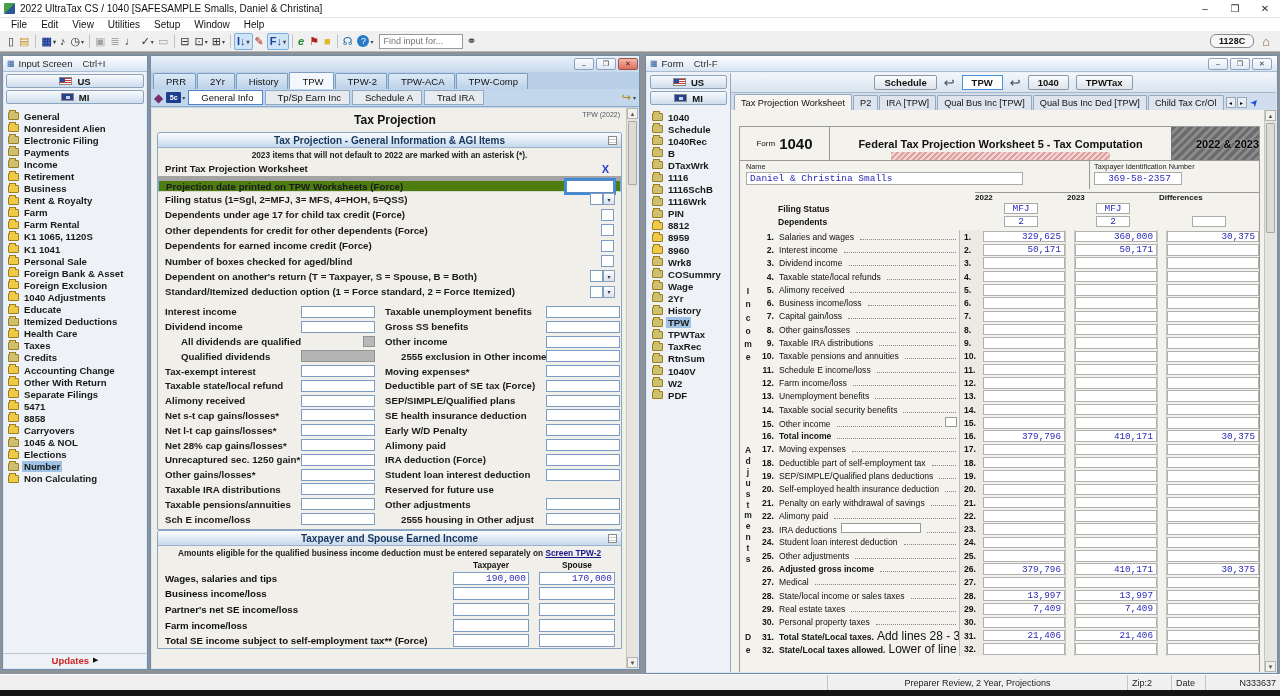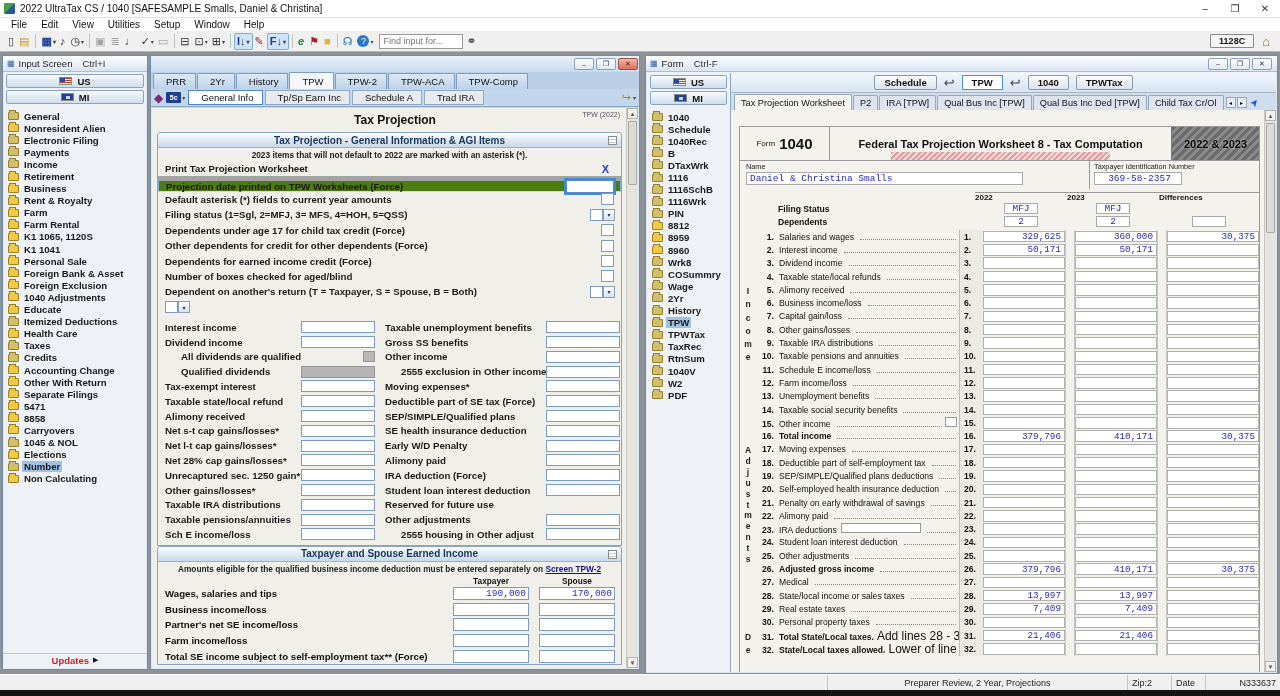--- a/index.html
+++ b/index.html
@@ -18,21 +18,21 @@
   .tb-icons{display:flex;align-items:center}
   .tb-item{display:inline-flex;align-items:center;height:17px;padding:0 2px;border-radius:2px}
   .tb-glyph{font-size:11px;line-height:11px}
   .tb-dd{font-size:6px;color:#444;margin-left:1px}
   .tb-sep{width:1px;height:14px;background:#c2c2c2;margin:0 3px;padding:0}
   .c1{color:#333}.c2{color:#c8962c}.c3{color:#a3a3a3}.c4{color:#b02020}.c5{color:#1a8a2a;font-weight:bold;font-style:italic}.c6{color:#1f6fb0}.c7{color:#e0b82c}.c8{color:#20409a;font-weight:bold}
   .hl{background:#cfe4f7;border:1px solid #7ab0e0}
   .hlp .tb-glyph{background:#2979c8;color:#fff;border-radius:50%;width:12px;height:12px;font-size:9px;display:flex;align-items:center;justify-content:center}
   .find-box{width:84px;height:15px;font-size:9px;border:1px solid #999;margin-left:4px;padding:0 3px;font-family:"Liberation Sans",sans-serif}
   .binoc{font-size:12px;margin-left:3px}
-  .page-badge{margin-left:auto;border:1px solid #8a8a8a;background:#f6f6f6;font-size:9px;font-weight:bold;padding:1px 8px;border-radius:1px}
+  .page-badge{margin-left:auto;border:1px solid #8a8a8a;background:#f6f6f6;font-size:9px;font-weight:bold;padding:1px 8px;border-radius:6px}
   .home-ic{font-size:13px;color:#8a6d1f;margin:0 4px 0 8px}
   
   .workspace{position:absolute;top:52px;left:0;right:0;bottom:22px;background:#8d9299}
   .pane{position:absolute;background:#eef1f6;border:1px solid #6f8cab;box-shadow:inset 0 0 0 1px #dfe8f2}
   .pane-title{height:16px;background:linear-gradient(#fdfeff,#d8e4f2);border-bottom:1px solid #a8bdd4;display:flex;align-items:center;gap:4px;padding:0 4px;font-size:9.5px;color:#222}
   .ptitle-icon{font-size:8px;color:#2b579a}
   .shortcut{margin-left:6px;color:#333}
   .win-mini{margin-left:auto;display:flex;gap:2px;padding-right:1px}
   .wb{width:20px;height:12px;border:1px solid #8aa0bd;background:linear-gradient(#fcfdfe,#dfe8f2);font-size:7px;display:flex;align-items:center;justify-content:center;border-radius:2px;color:#334}
   .wb.close{background:linear-gradient(#f2b8ad,#d96f5a);border-color:#a05040;color:#5a1205}
@@ -122,21 +122,21 @@
   .tsc{width:10px;height:11px;border:1px solid #98a8bc;background:#e8edf4;font-size:6px;display:flex;align-items:center;justify-content:center}
   .pin{color:#1d4ed8;font-size:10px;display:inline-block;transform:rotate(-50deg);margin-left:2px}
   .doc-area{position:relative;flex:1;background:#f4f2ec;overflow:hidden}
   .doc-frame{position:absolute;left:8px;right:16px;top:16px;bottom:0;border:1px solid #999;border-bottom:none;background:#f4f2ec}
   .doc-head{height:34px;display:flex;border-bottom:1px solid #999}
   .dh-form{width:90px;border-right:1px solid #999;display:flex;align-items:center;justify-content:center;gap:4px}
   .dh-form-lbl{font-size:8px}
   .dh-form-num{font-size:15px;font-weight:bold}
   .dh-title{flex:1;position:relative;display:flex;align-items:center;justify-content:center;font-weight:bold;font-size:11px;text-align:center}
   .red-hatch{position:absolute;bottom:0;left:18%;right:18%;height:8px;background:repeating-linear-gradient(135deg,#dfa0a0 0 2px,#f2d6d6 2px 4px)}
-  .dh-years{width:88px;border-left:1px solid #777;background:repeating-linear-gradient(135deg,#6b6b6b 0 3px,#8b8b8b 3px 6px);display:flex;align-items:center;justify-content:center;font-weight:bold;font-size:11px;color:#000;text-shadow:0 0 2px #cfcfcf}
+  .dh-years{width:88px;border-left:1px solid #777;background:repeating-linear-gradient(135deg,#6b6b6b 0 3px,#8b8b8b 3px 6px);display:flex;align-items:center;justify-content:flex-end;font-weight:bold;font-size:11px;color:#000;text-shadow:0 0 2px #cfcfcf}
   .doc-name-row{display:flex;height:28px}
   .dn-left{flex:1;padding:1px 6px}
   .dn-lbl{font-size:7.3px;color:#222}
   .dn-box{height:13px;background:#fff;border:1px solid #aaa;margin-top:1px;display:flex;align-items:center;padding-left:3px}
   .dn-left .dn-box{margin-right:60px}
   .dn-right{width:170px;border-left:1px solid #999;padding:1px 4px}
   .dn-box.tin{width:88px;justify-content:center}
   .mono-val{font-family:"Liberation Mono","DejaVu Sans Mono",monospace;color:#2a2ab8;font-size:9.5px;white-space:nowrap}
   .doc-colhdr{height:13px;display:flex;align-items:flex-end;font-size:8px;font-weight:bold}
   .ch-sp{flex:1}
@@ -569,26 +569,20 @@
               <span class="lbl">Print Tax Projection Worksheet</span>
               <span class="ctl x-mark">X</span>
 
             </div>
             <div class="g-row ctl-focus hl">
               <span class="lbl">Projection date printed on TPW Worksheets (Force)</span>
 
               <span class="ctl focus-input"></span>
 
             </div>
-            <div class="g-row ctl-box">
-              <span class="lbl">Default asterisk (*) fields to current year amounts</span>
-
-              <span class="ctl sm-box"></span>
-
-            </div>
             <div class="g-row ctl-dd">
               <span class="lbl">Filing status (1=Sgl, 2=MFJ, 3= MFS, 4=HOH, 5=QSS)</span>
 
               <span class="ctl sm-box"></span>
               <span class="ctl dd-btn">▾</span>
             </div>
             <div class="g-row ctl-box">
               <span class="lbl">Dependents under age 17 for child tax credit (Force)</span>
 
               <span class="ctl sm-box"></span>
@@ -612,20 +606,21 @@
               <span class="ctl sm-box"></span>
 
             </div>
             <div class="g-row ctl-dd">
               <span class="lbl">Dependent on another's return  (T = Taxpayer, S = Spouse, B = Both)</span>
 
               <span class="ctl sm-box"></span>
               <span class="ctl dd-btn">▾</span>
             </div>
             <div class="g-row ctl-dd">
+              <span class="lbl">Standard/Itemized deduction option (1 = Force standard, 2 = Force Itemized)</span>
 
               <span class="ctl sm-box"></span>
               <span class="ctl dd-btn">▾</span>
             </div>
           </div>
         <div class="fields">
           <div>
 
           <div class="f-row ctl-field">
                 <span class="lbl">Interest income</span>
@@ -1030,21 +1025,21 @@
           </span>
         </div>
         <div class="doc-area">
           <div class="doc-frame">
             <div class="doc-head">
               <div class="dh-form">
                 <span class="dh-form-lbl">Form</span>
                 <span class="dh-form-num">1040</span>
               </div>
               <div class="dh-title">
-                <span>Federal Tax Projection Worksheet 8 - Tax Computation</span>
+                <span>Federal Tax Projection Worksheet 5 - Tax Computation</span>
                 <span class="red-hatch"></span>
               </div>
               <div class="dh-years">
                 <span>2022 &amp; 2023</span>
               </div>
             </div>
             <div class="doc-name-row">
               <div class="dn-left">
                 <div class="dn-lbl">Name</div>
                 <div class="dn-box">

